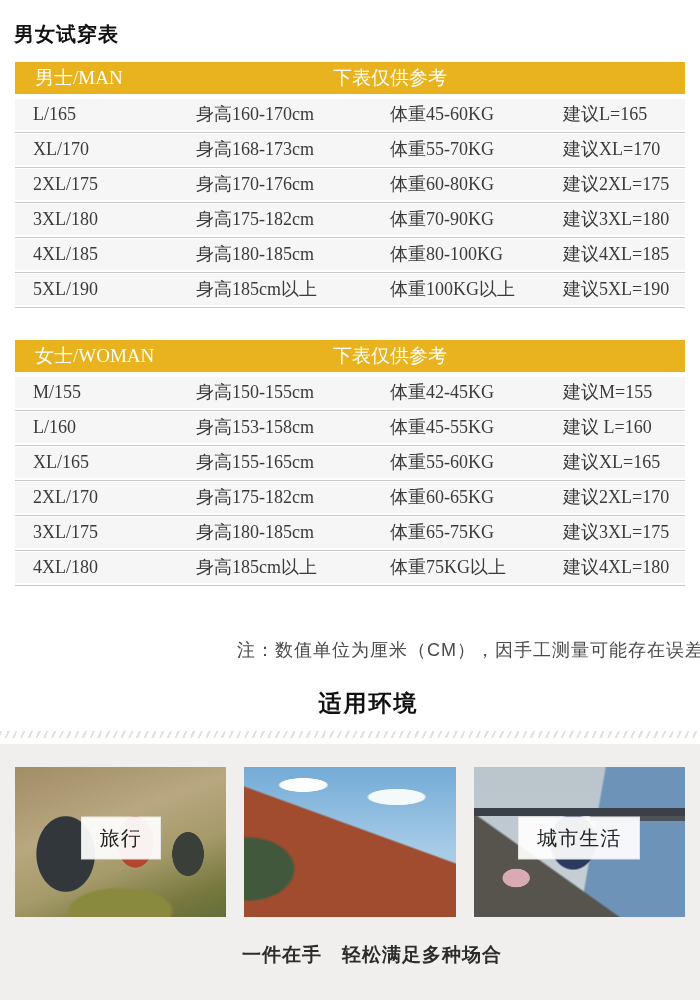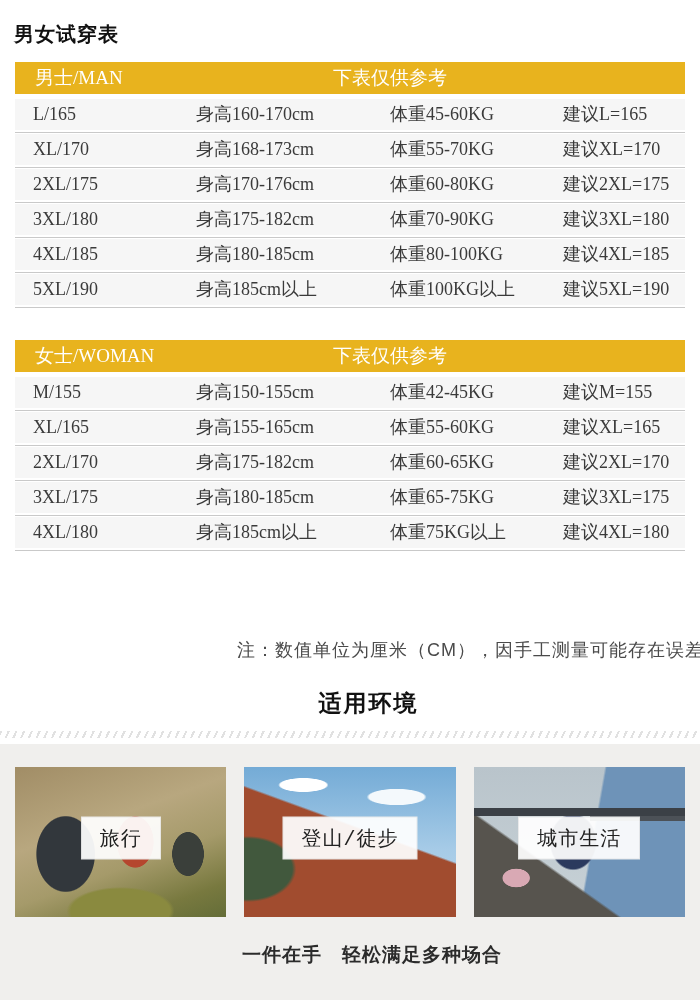--- a/index.html
+++ b/index.html
@@ -63,21 +63,20 @@
     position:absolute; left:0; top:744px; width:700px; height:256px;
     background:#f0efed;
   }
   .env-cards {
     position:absolute; left:15px; top:23px; width:670px; height:150px;
     display:flex; gap:18px;
   }
   .env-card {
     position:relative; flex:1 1 0; height:150px; overflow:hidden;
     background:#ddd;
-    font-family:Liberation Mono, monospace;
   }
   .env-label {
     position:absolute; left:50%; top:47%; transform:translate(-50%,-50%);
     background:rgba(255,255,255,0.93); border:1px solid rgba(0,0,0,0.07);
     padding:7px 18px; white-space:nowrap;
     font-size:20px; color:#222; letter-spacing:1px; z-index:3;
   }
 
   
   .scene { position:absolute; inset:0; }
@@ -199,20 +198,26 @@
       <span class="hright">下表仅供参考</span>
     </div>
     <div class="tbody">
         <div class="trow">
           <div class="tcell">M/155</div>
           <div class="tcell">身高150-155cm</div>
           <div class="tcell">体重42-45KG</div>
           <div class="tcell">建议M=155</div>
         </div>
         <div class="trow">
+          <div class="tcell">L/160</div>
+          <div class="tcell">身高153-158cm</div>
+          <div class="tcell">体重45-55KG</div>
+          <div class="tcell">建议 L=160</div>
+        </div>
+        <div class="trow">
           <div class="tcell">XL/165</div>
           <div class="tcell">身高155-165cm</div>
           <div class="tcell">体重55-60KG</div>
           <div class="tcell">建议XL=165</div>
         </div>
         <div class="trow">
           <div class="tcell">2XL/170</div>
           <div class="tcell">身高175-182cm</div>
           <div class="tcell">体重60-65KG</div>
           <div class="tcell">建议2XL=170</div>
@@ -242,21 +247,20 @@
     <div class="env-cards">
 
       <div class="env-card">
         <div class="scene scene-travel"></div>
         <div class="env-label">旅行</div>
       </div>
 
 
       <div class="env-card">
         <div class="scene scene-mountain"></div>
-        <div class="env-label">登山/徒步</div>
       </div>
 
       <div class="env-card">
         <div class="scene scene-city">
           <div class="bridge"></div>
         </div>
         <div class="env-label">城市生活</div>
       </div>
 
     </div>

